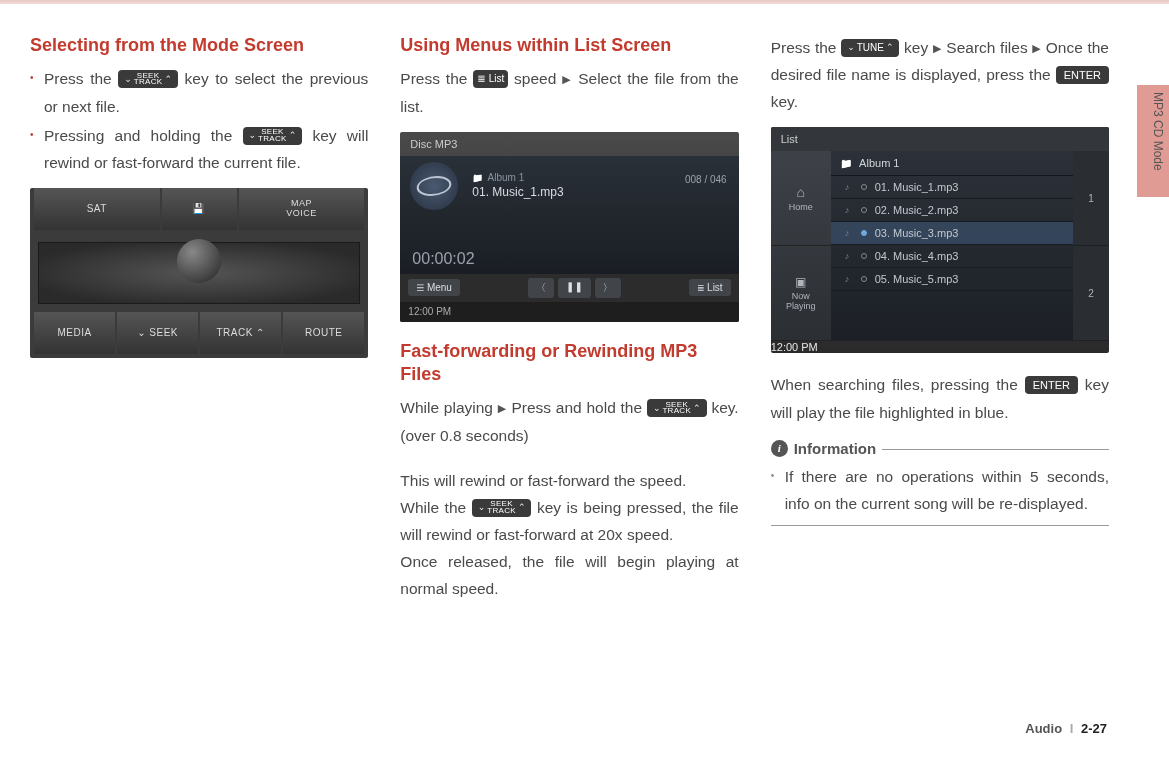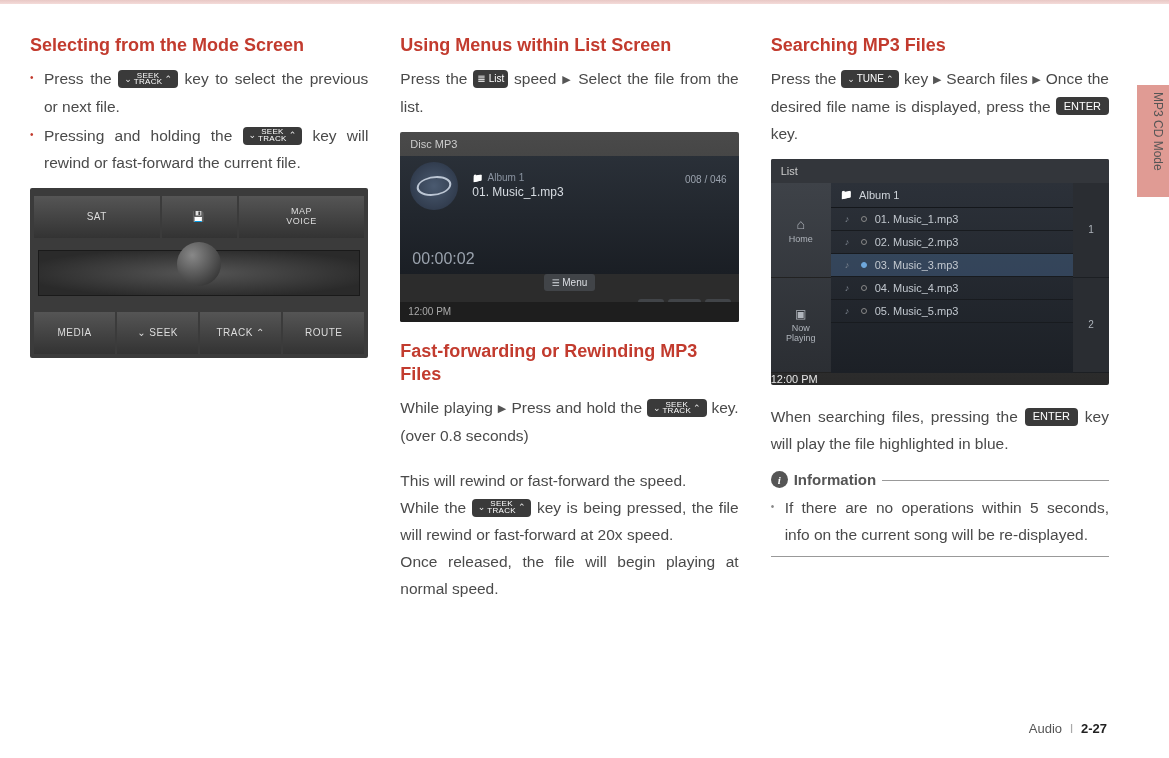--- a/index.html
+++ b/index.html
@@ -111,28 +111,28 @@
   }
   
   .panel1 { height: 170px; padding:0; background:#3b3b3b; display:flex; flex-direction:column;}
   .panel1 .inset {
     margin:8px; flex:1;
     background: radial-gradient(ellipse at center, #555 0%, #2a2a2a 80%);
     border: 1px solid #1a1a1a; position:relative;
   }
   .panel1 .knob { position:absolute; width:44px;height:44px;border-radius:50%;
     background:radial-gradient(circle at 35% 30%, #888,#222); left:50%; top:30%; transform:translate(-50%,-50%);}
-  .panel1 .btnrow { display:flex; gap:2px; padding:8px 4px 4px;}
+  .panel1 .btnrow { display:flex; gap:2px; padding:0 4px 4px;}
   .panel1 .btn { flex:1; background:linear-gradient(#555,#333); height:42px; display:flex;align-items:center;justify-content:center; font-size:10px; color:#ddd; letter-spacing:.5px; text-align:center; line-height:1.1;}
   .panel1 .btn.sm{font-size:9px;}
   
   .nav { display:flex; flex-direction:column; }
   .nav .top { display:flex; align-items:center; padding:6px 10px; font-size:11px; color:#ccc;}
   .nav .main { flex:1; background:linear-gradient(#2a3038,#1a1e24); padding:6px 10px; position:relative;}
-  .nav .bottom { background:#2c2c2c; height:28px; display:flex; align-items:center; padding:0 8px; gap:8px;flex-direction:column;}
+  .nav .bottom { background:#2c2c2c; height:28px; display:flex; align-items:center; padding:0 8px; gap:8px;}
   .nav .timebar{ background:#1e1e1e; height:20px; display:flex; align-items:center; padding:0 8px; font-size:10px; color:#aaa;}
   .hyundai-logo { width:48px;height:48px; border-radius:50%; background:radial-gradient(circle,#4a5a70,#273040); display:flex;align-items:center;justify-content:center; margin-right:14px;}
   .hyundai-logo::after{content:""; width:30px;height:16px;border:2px solid #bcc6d4; border-radius:50%; transform:skewX(-18deg);}
   .nowplay { display:flex; align-items:center;}
   .npinfo { font-size:12px; color:#d8dde3;}
   .npinfo .alb{font-size:10px;color:#8a93a0;margin-bottom:2px;display:flex;align-items:center;gap:4px;}
   .npinfo .alb::before{content:"📁";font-size:9px;filter:grayscale(1) brightness(1.4);}
   .counter{position:absolute;right:12px;top:18px;font-size:10px;color:#9aa2ad;}
   .elapsed{position:absolute;left:12px;bottom:6px;font-size:16px;color:#9aa2ad;}
   .ctrl{ display:flex;gap:4px;margin-left:auto;}
@@ -152,21 +152,21 @@
   .listshot .row .dot{width:6px;height:6px;border:1px solid #888;border-radius:50%;margin-right:2px;}
   .listshot .row.hi .dot{background:#6fa8dc;border-color:#6fa8dc;}
   .listshot .scrl{width:36px;background:#2a2d32;display:flex;flex-direction:column;}
   .listshot .scrl .pg{flex:1;display:flex;align-items:center;justify-content:center;font-size:10px;color:#aeb4bb;border-bottom:1px solid #1c1f23;}
   .info-hdr { display:flex;align-items:center;gap:6px;color:#555;font-size:15px;font-weight:bold;margin:14px 0 6px;}
   .info-hdr .ic{width:17px;height:17px;border-radius:50%;background:#555;color:#fff;display:flex;align-items:center;justify-content:center;font-size:11px;font-style:italic;font-family:Georgia,serif;}
   .info-hdr .line{flex:1;height:1px;background:#999;margin-top:2px;}
   .info-bottom-line{height:1px;background:#999;margin-top:8px;}
   .footer{
     position:absolute; bottom:22px; right:62px;
-    font-size:13px; color:#555;
+    font-size:13px; color:#555;font-weight:bold;
   }
   .footer b{color:#222;}
   .footer .bar{color:#aaa;margin:0 4px;}
 </style>
 </head>
 <body>
 
 <div class="top-stripe"></div>
 <div class="side-tab"></div>
 <div class="side-text">MP3 CD Mode</div>
@@ -282,21 +282,20 @@
             <span>TRACK</span>
           </span>
           <span class="chev">⌃</span>
         </span>
       <span> key is being pressed, the file will rewind or fast-forward at 20x speed.</span>
     </p>
     <p class="body-text">Once released, the file will begin playing at normal speed.</p>
   </div>
 
   <div class="col">
-    <div class="red-heading">Searching MP3 Files</div>
     <p class="body-text">
       <span>Press the </span>
       <span class="key">
           <span class="chev">⌄</span>
           <span>TUNE</span>
           <span class="chev">⌃</span>
         </span>
       <span> key </span><span class="tri">▶</span>
       <span> Search files </span><span class="tri">▶</span>
       <span> Once the desired file name is displayed, press the </span>

